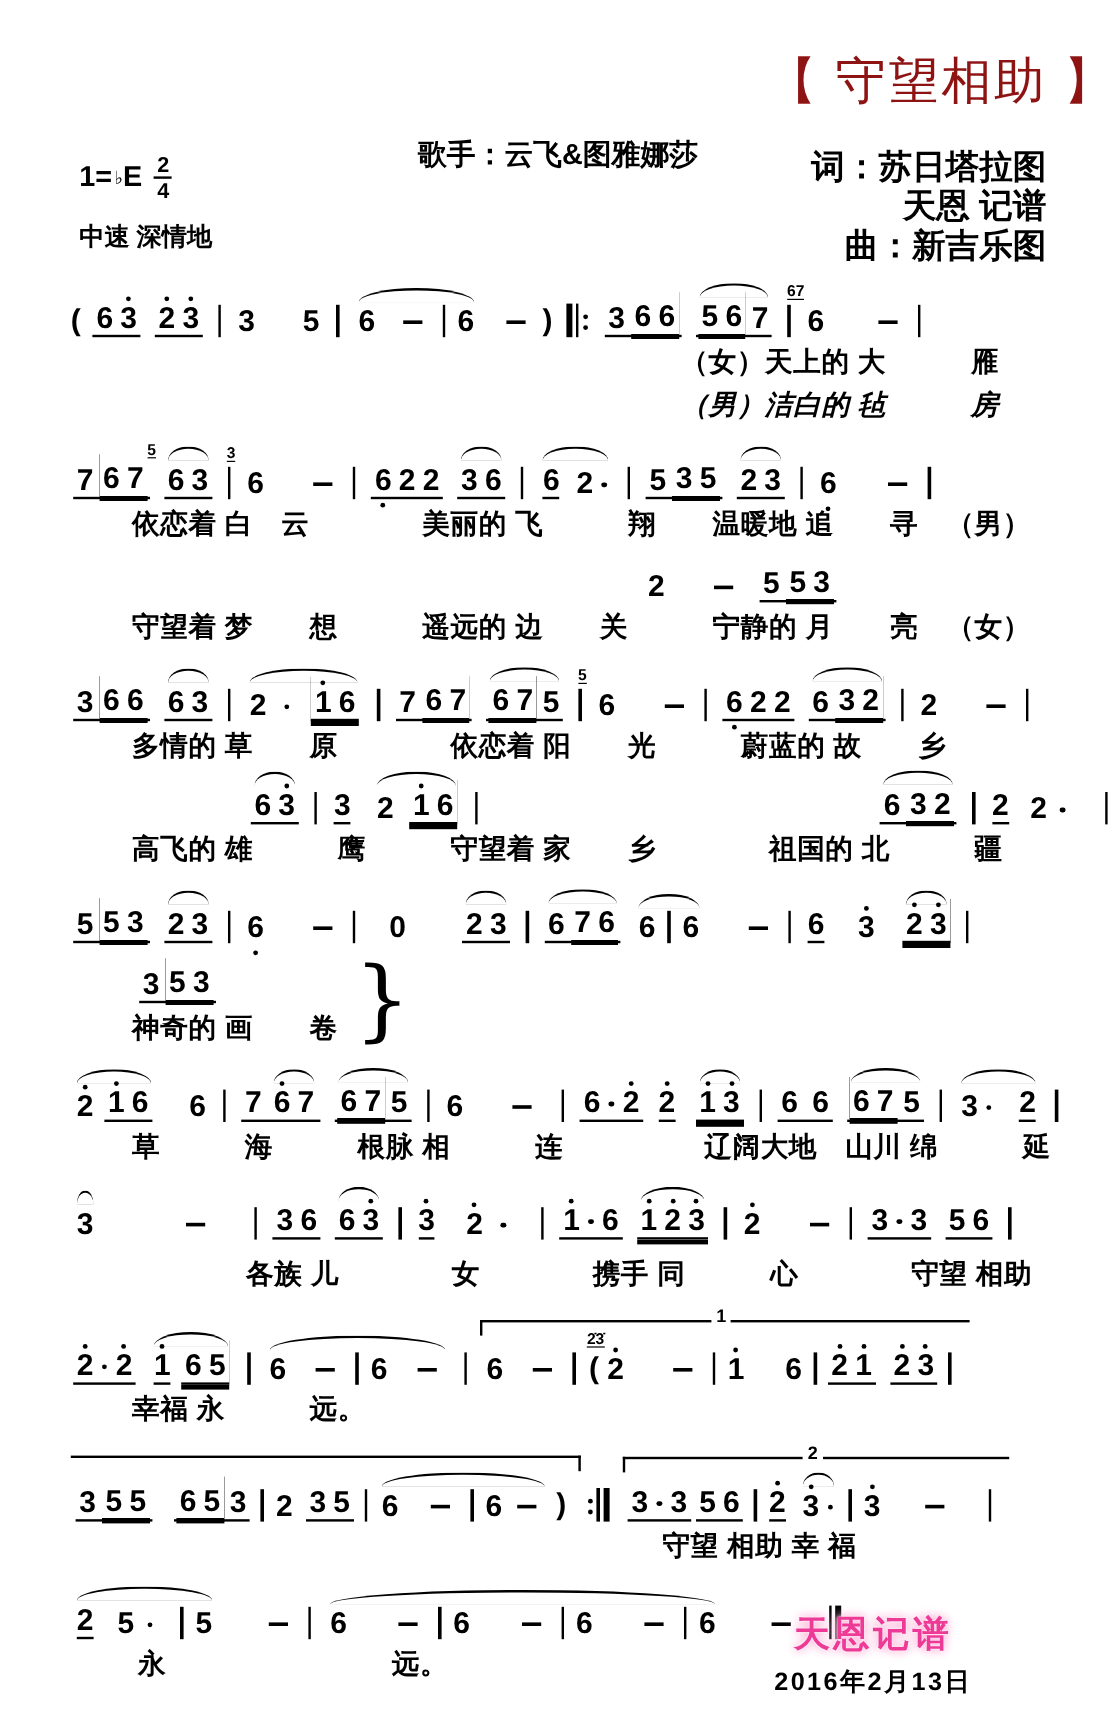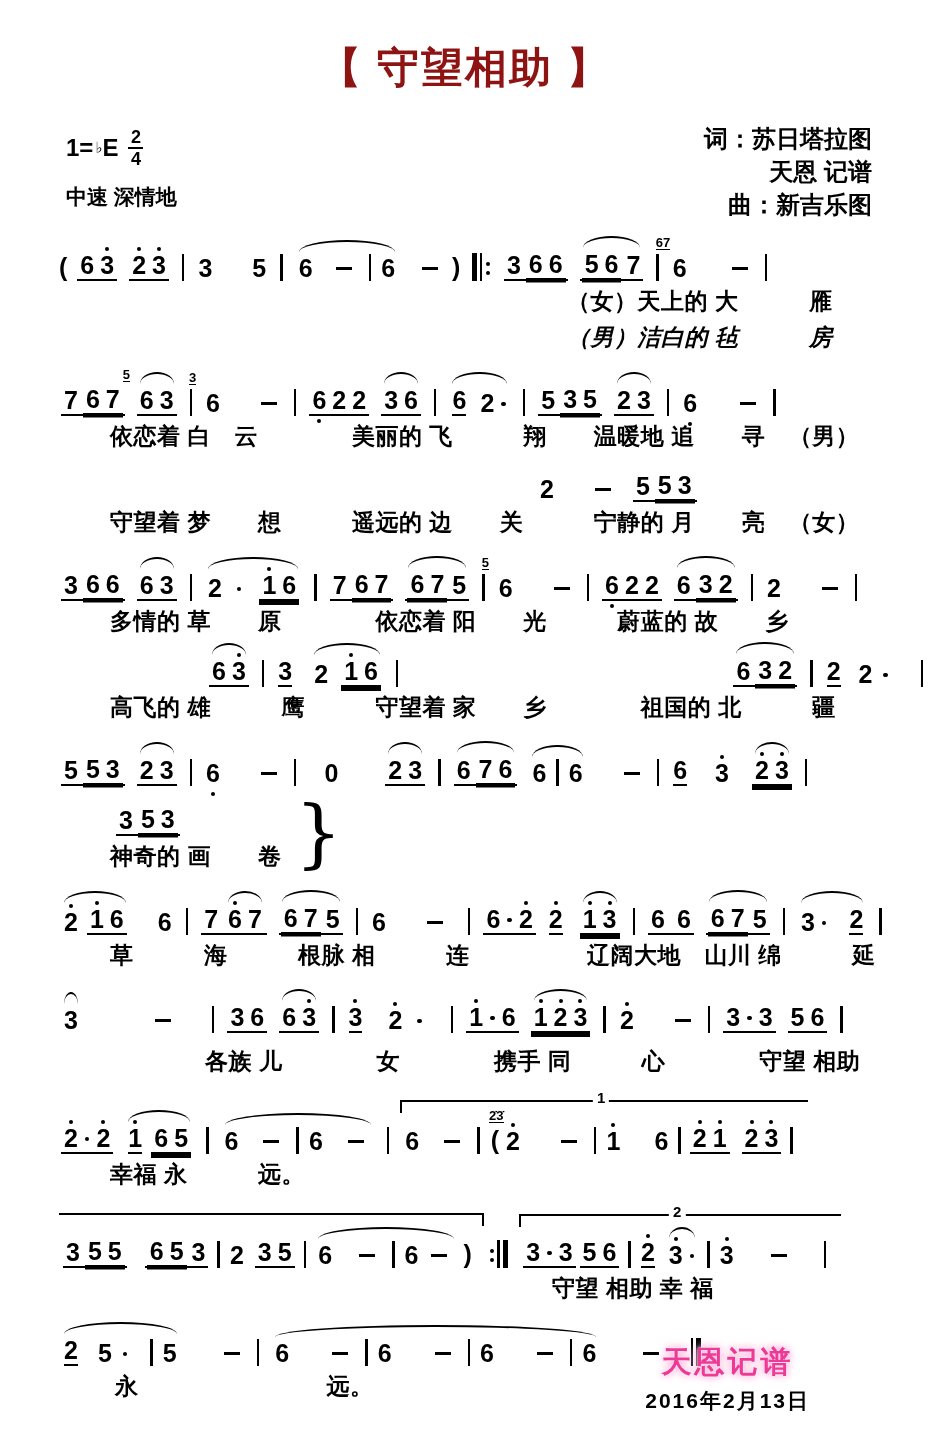--- a/index.html
+++ b/index.html
@@ -1,27 +1,27 @@
 <!DOCTYPE html>
 <html><head>
 <meta charset="utf-8">
 <style>
   html,body{margin:0;padding:0;background:#fff;}
   body{width:930px;height:1443px;color:#000;font-family:"Liberation Sans","DejaVu Sans",sans-serif;overflow:hidden;}
   .page{position:relative;width:930px;height:1443px;}
 
   
   .header{position:relative;height:218px;}
-  .title{position:absolute;top:40px;left:0;width:100%;text-align:center;font-size:42px;font-weight:bold;letter-spacing:2px;}
+  .title{position:absolute;top:40px;left:0;width:100%;text-align:right;font-size:42px;font-weight:normal;letter-spacing:2px;}
   .keyblock{position:absolute;left:66px;top:128px;font-size:24px;font-weight:bold;display:flex;align-items:center;}
   .keyblock sup{font-size:15px;margin-left:2px;}
   .timesig{display:inline-flex;flex-direction:column;align-items:center;margin-left:10px;font-size:18px;font-weight:bold;line-height:1;}
   .timesig .tline{width:15px;border-top:2.5px solid #000;margin:1px 0;}
   .centerblock{position:absolute;left:0;top:112px;width:100%;text-align:center;font-size:24px;font-weight:bold;line-height:36px;}
-  .rightblock{position:absolute;right:58px;top:122px;text-align:right;font-size:24px;font-weight:bold;line-height:33px;}
+  .rightblock{position:absolute;right:58px;top:122px;text-align:right;font-size:28px;font-weight:bold;line-height:33px;}
   .tempo{position:absolute;left:66px;top:183px;font-size:21px;font-weight:bold;}
 
   
   .score{padding:0 52px 0 55px;}
   .system{position:relative;margin-bottom:15px;}
   .noterow{display:flex;align-items:flex-end;margin-top:21px;position:relative;flex-wrap:nowrap;}
   .noterow.alt{margin-top:8px;}
   .lyricrow{font-size:23px;font-weight:bold;line-height:31px;margin-top:5px;letter-spacing:0.5px;white-space:pre;}
 
   .sp{display:inline-block;height:1px;flex:none;}
@@ -71,20 +71,21 @@
       <span>1=</span>
         <sup>♭</sup>
         <span>E</span>
       <span class="timesig">
         <span>2</span>
         <span class="tline"></span>
         <span>4</span>
       </span>
     </div>
     <div class="centerblock">
+      <div>歌手：云飞&amp;图雅娜莎</div>
     </div>
     <div class="rightblock">
       <div>词：苏日塔拉图</div>
       <div>天恩  记谱</div>
       <div>曲：新吉乐图</div>
     </div>
     <div class="tempo">中速 深情地</div>
   </div>
 
   <div class="score" id="score">

